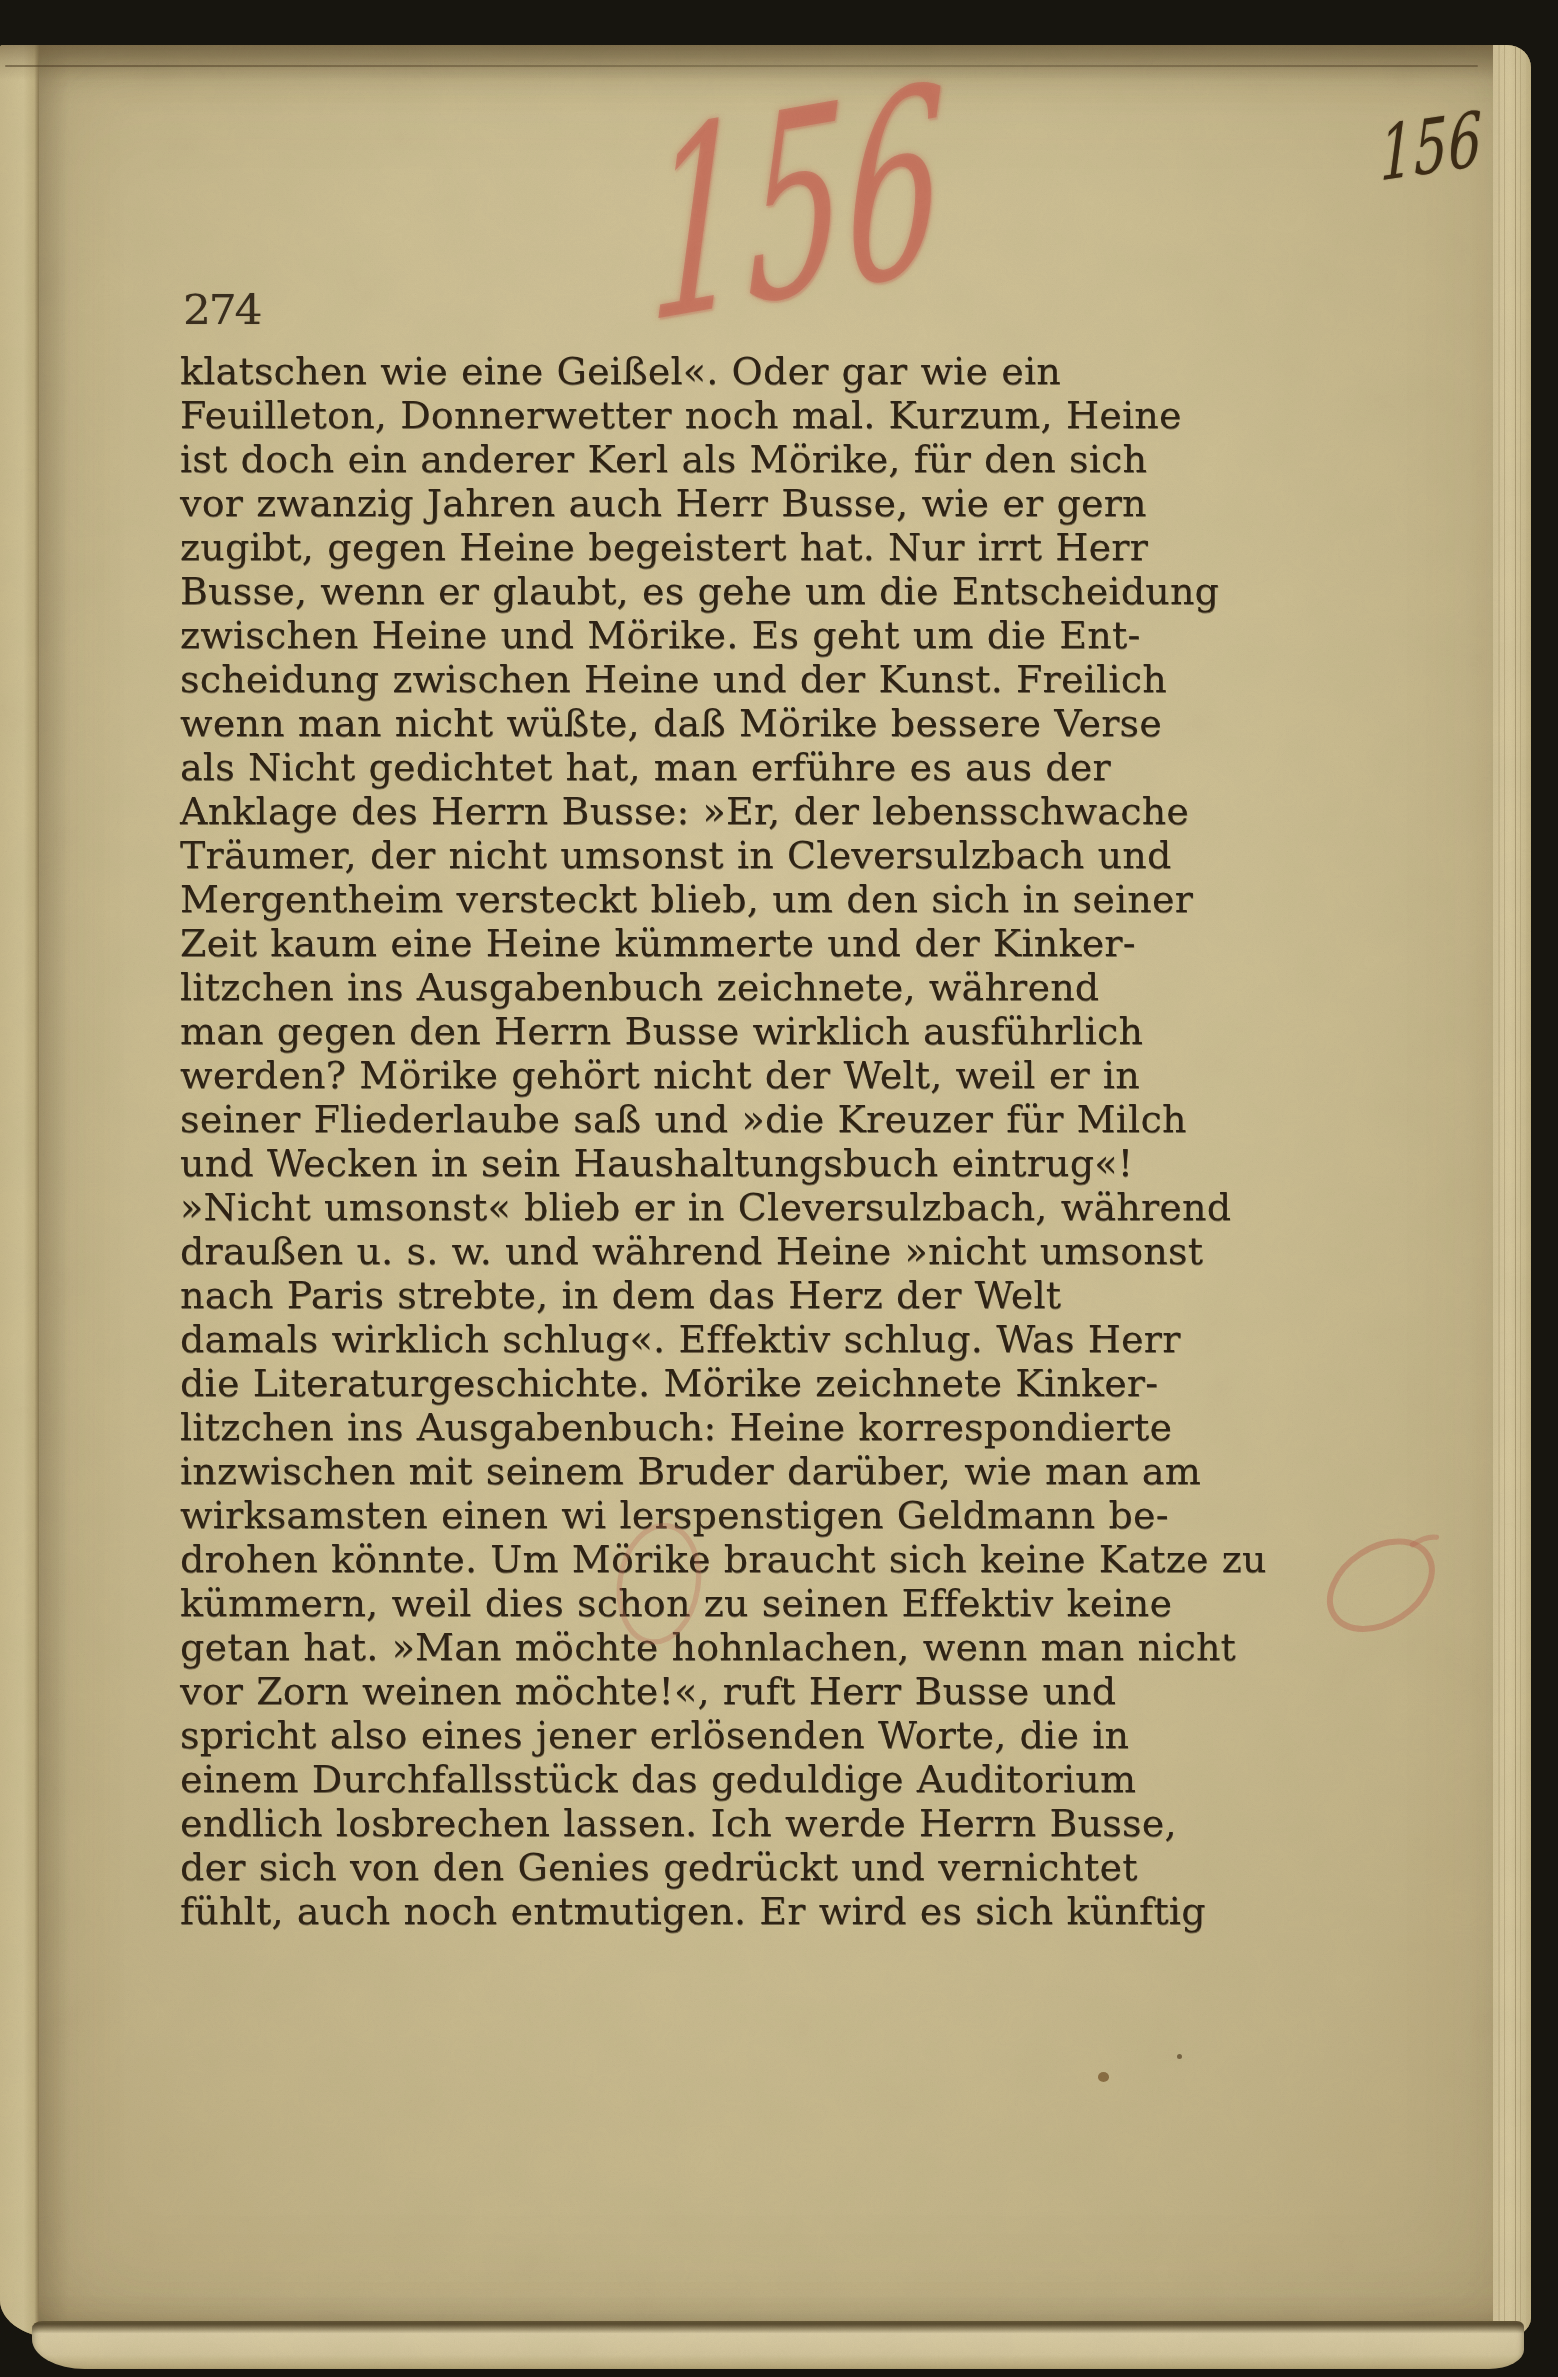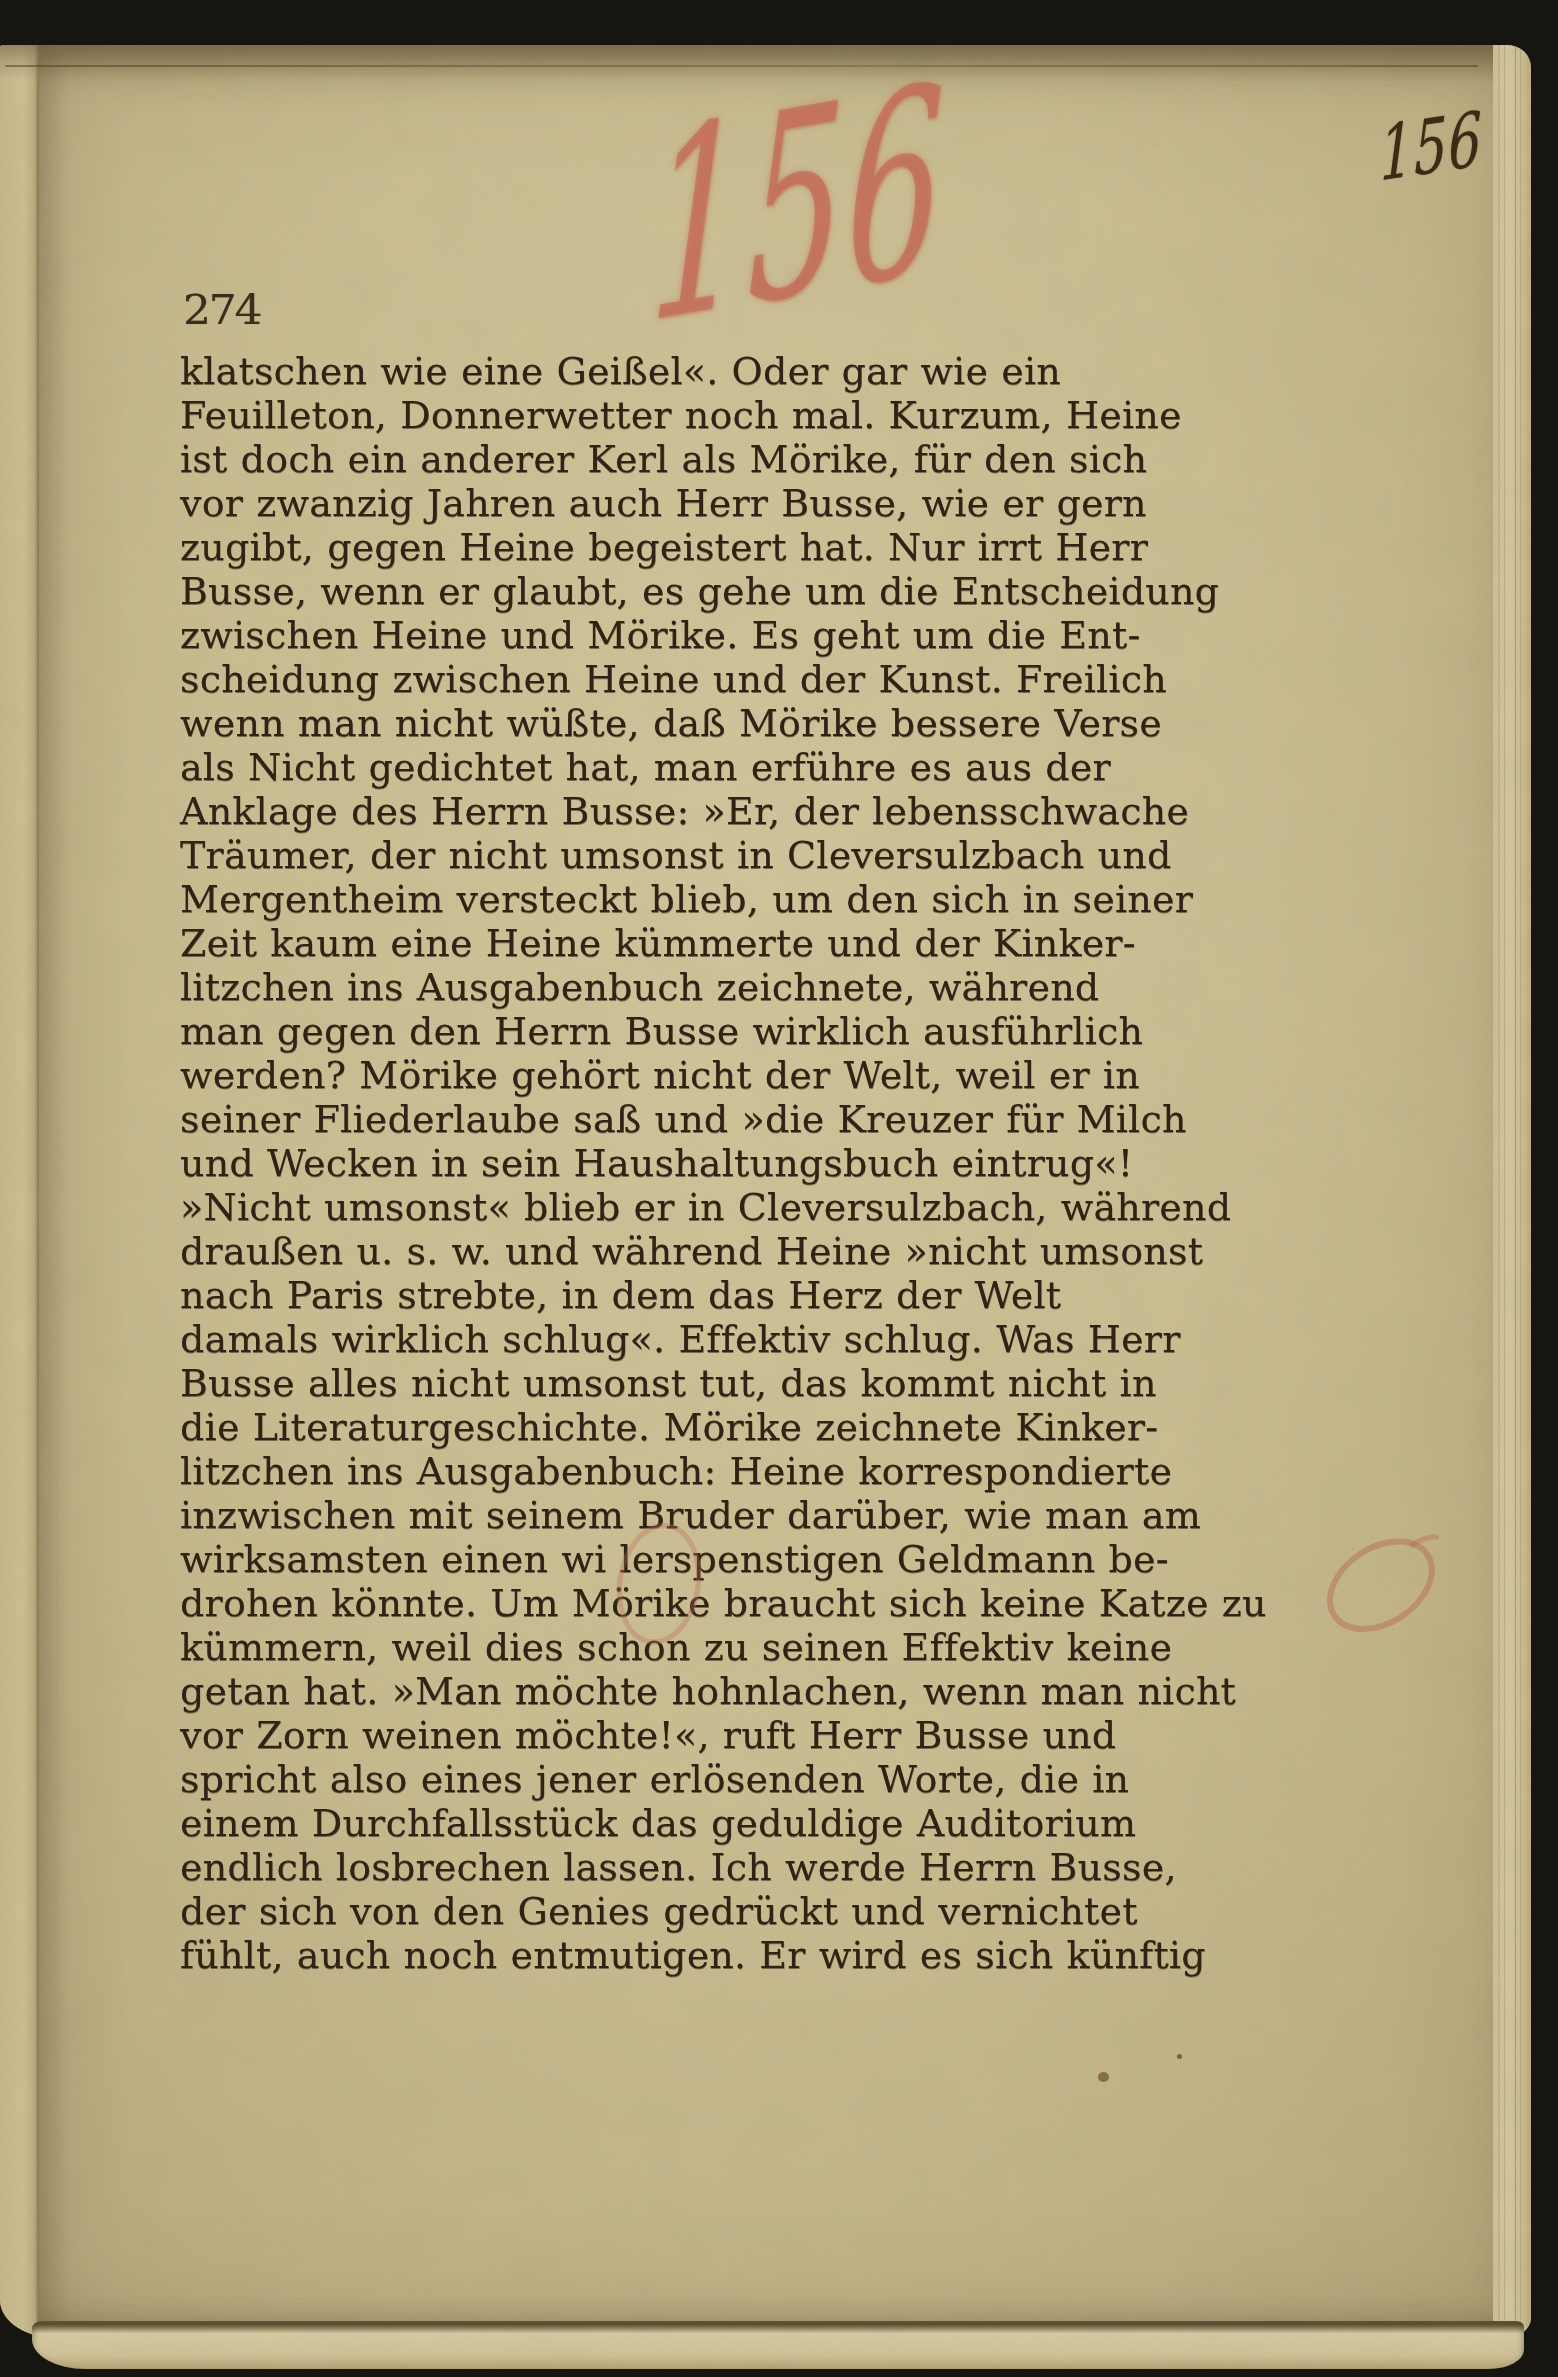--- a/index.html
+++ b/index.html
@@ -141,21 +141,20 @@
         <div class="line">Zeit kaum eine Heine kümmerte und der Kinker-</div>
         <div class="line">litzchen ins Ausgabenbuch zeichnete, während</div>
         <div class="line">man gegen den Herrn Busse wirklich ausführlich</div>
         <div class="line">werden? Mörike gehört nicht der Welt, weil er in</div>
         <div class="line">seiner Fliederlaube saß und »die Kreuzer für Milch</div>
         <div class="line">und Wecken in sein Haushaltungsbuch eintrug«!</div>
         <div class="line">»Nicht umsonst« blieb er in Cleversulzbach, während</div>
         <div class="line">draußen u. s. w. und während Heine »nicht umsonst</div>
         <div class="line">nach Paris strebte, in dem das Herz der Welt</div>
         <div class="line">damals wirklich schlug«. Effektiv schlug. Was Herr</div>
-        <div class="line">Busse alles nicht umsonst tut, das kommt nicht in</div>
         <div class="line">die Literaturgeschichte. Mörike zeichnete Kinker-</div>
         <div class="line">litzchen ins Ausgabenbuch: Heine korrespondierte</div>
         <div class="line">inzwischen mit seinem Bruder darüber, wie man am</div>
         <div class="line">wirksamsten einen wi lerspenstigen Geldmann be-</div>
         <div class="line">drohen könnte. Um Mörike braucht sich keine Katze zu</div>
         <div class="line">kümmern, weil dies schon zu seinen Effektiv keine</div>
         <div class="line">getan hat. »Man möchte hohnlachen, wenn man nicht</div>
         <div class="line">vor Zorn weinen möchte!«, ruft Herr Busse und</div>
         <div class="line">spricht also eines jener erlösenden Worte, die in</div>
         <div class="line">einem Durchfallsstück das geduldige Auditorium</div>

